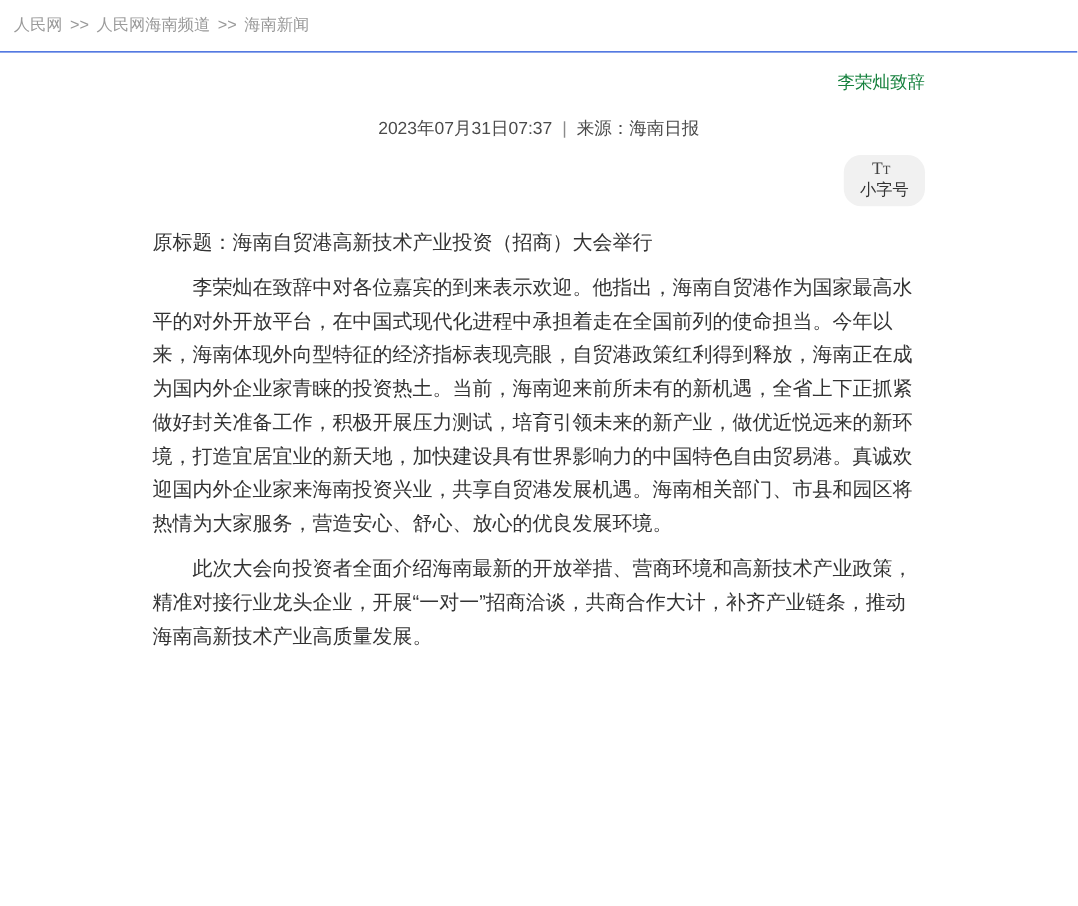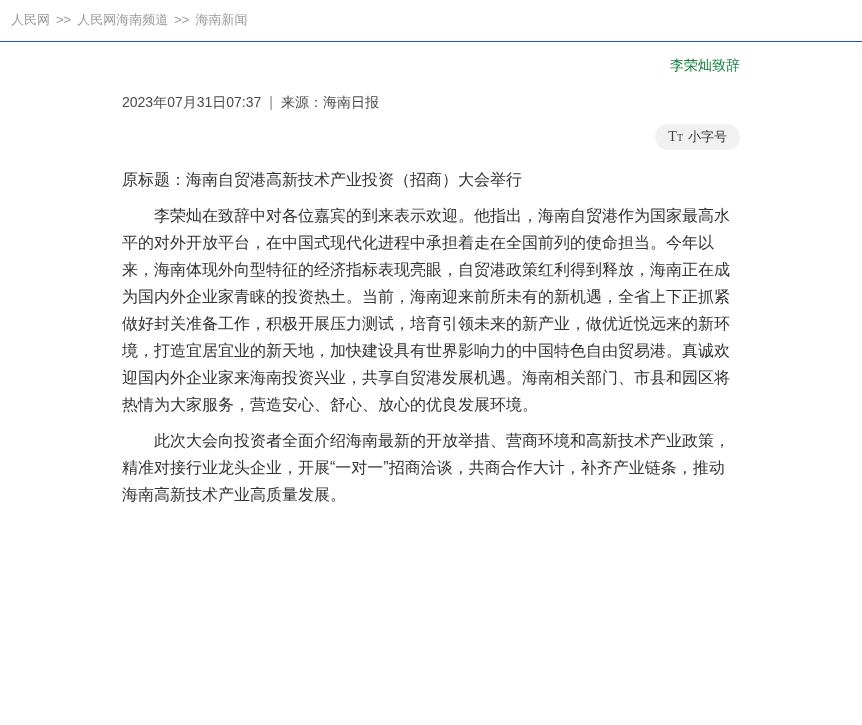--- a/index.html
+++ b/index.html
@@ -34,21 +34,21 @@
     letter-spacing: 1px;
   }
   .subtitle {
     margin-top: 15px;
     text-align: right;
     font-size: 14px;
     color: #15803d;
   }
   .meta {
     margin-top: 19px;
-    text-align: left;
+    text-align: center;
     font-size: 14px;
     color: #4a4a4a;
   }
   .meta .pipe { margin: 0 8px; color: #8a8a8a; }
   .meta .source-link { color: #4a4a4a; text-decoration: none; cursor: pointer; }
   .toolbar {
     display: flex;
     justify-content: flex-end;
     margin-top: 12px;
   }
@@ -56,20 +56,21 @@
     display: inline-flex;
     align-items: center;
     background: #f1f1f1;
     border: none;
     border-radius: 14px;
     padding: 4px 13px;
     font-size: 13px;
     color: #333333;
     cursor: pointer;
     font-family: inherit;
+    flex-direction: column;
   }
   .font-size-pill .t-icon {
     font-family: "Liberation Serif", "DejaVu Serif", serif;
     color: #444;
     margin-right: 5px;
     line-height: 1;
   }
   .font-size-pill .t-big { font-size: 14px; }
   .font-size-pill .t-small { font-size: 10px; }
   .article {

